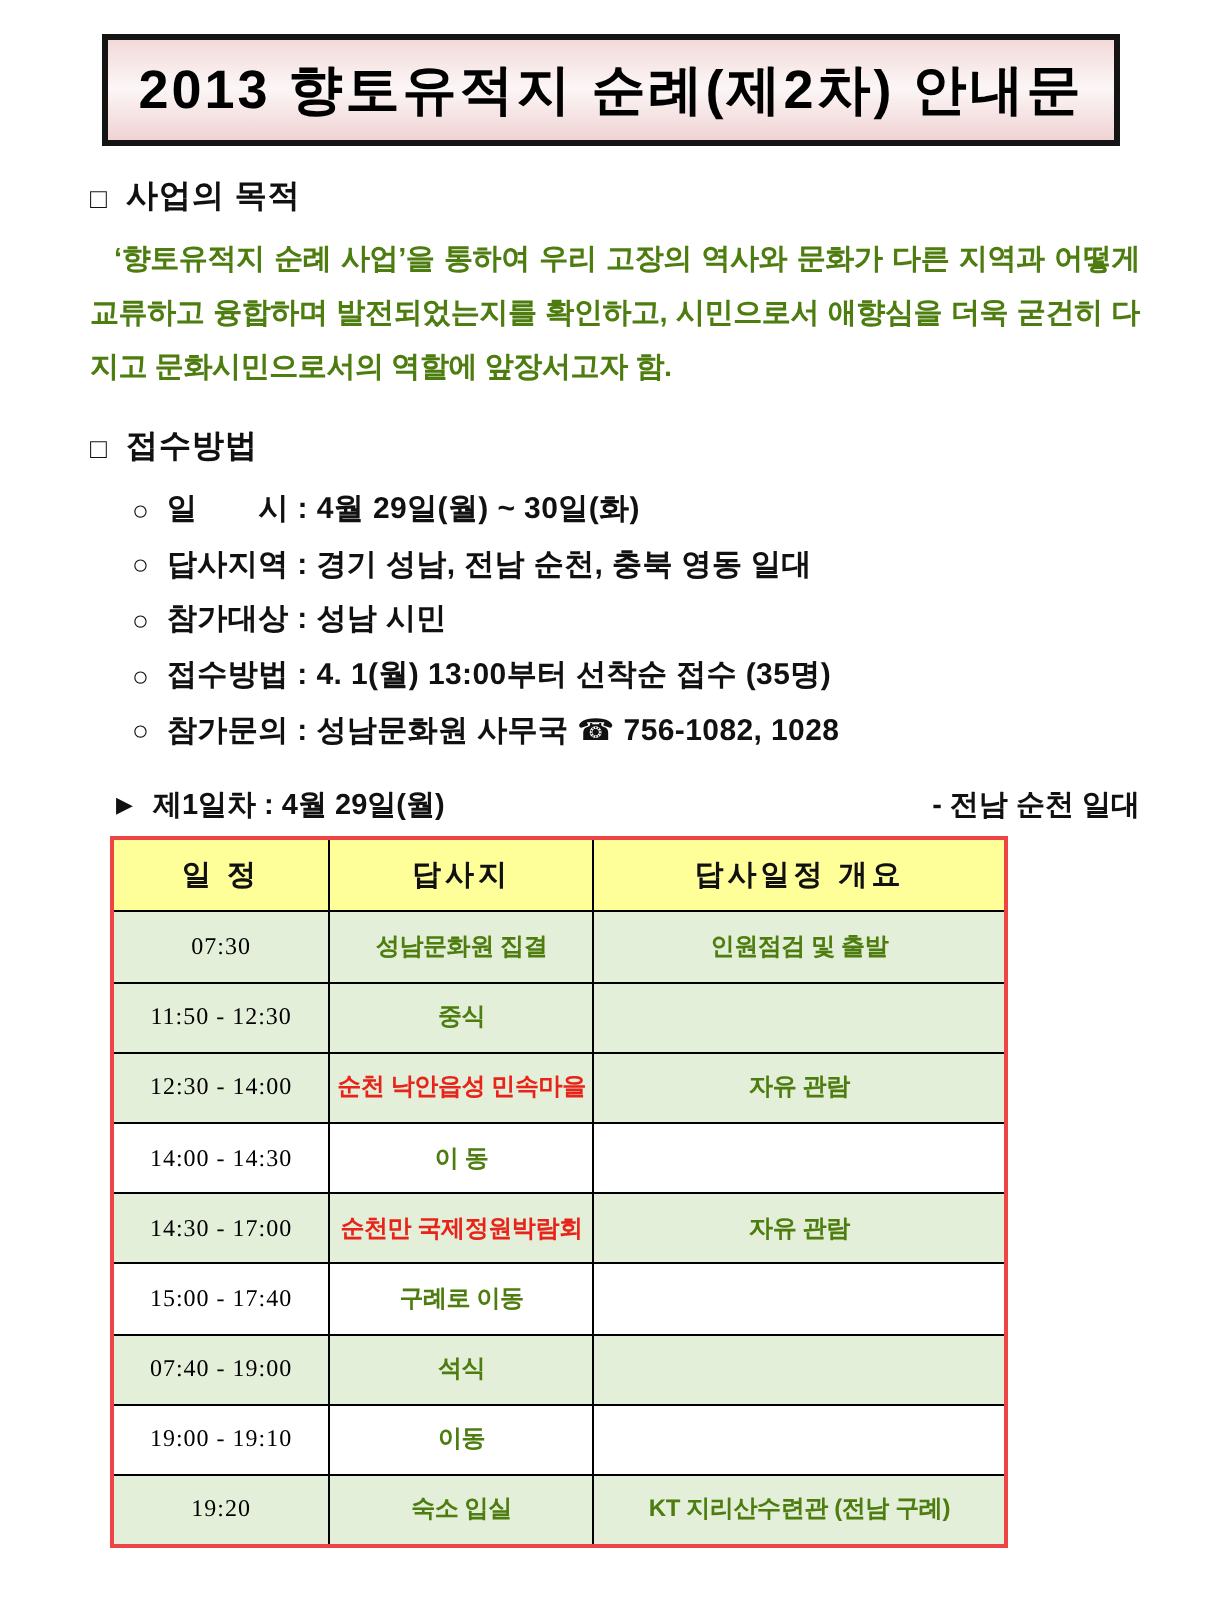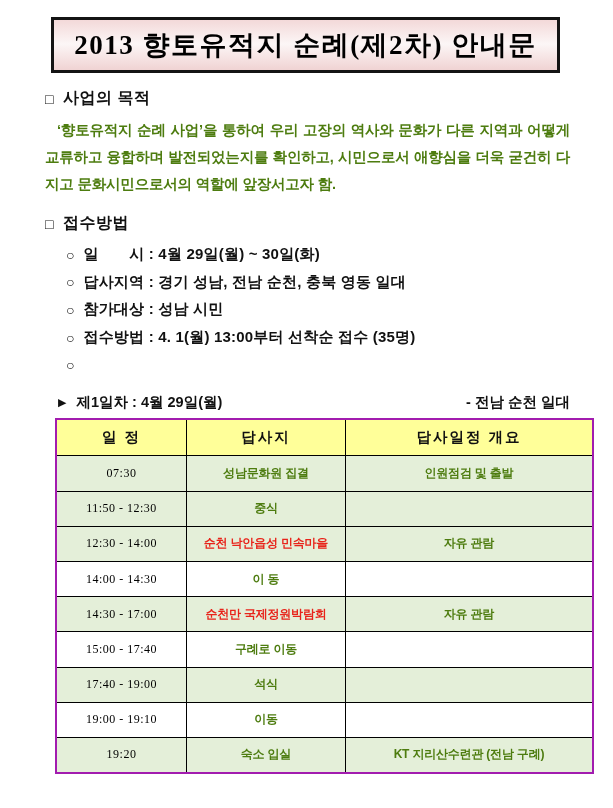--- a/index.html
+++ b/index.html
@@ -12,21 +12,21 @@
   .page { position:relative; width:613px; height:808px; padding:17px 43px 0 45px; }
 
   
   .title-box {
     margin-left:6px; width:509px; height:56px;
     border:3px solid #141414;
     background:linear-gradient(180deg, var(--title-top) 0%, var(--title-mid) 48%, var(--title-bottom) 100%);
     display:flex; align-items:center; justify-content:center;
   }
   .title-box .title-text {
-    font-family:Liberation Serif, serif;
+    font-family:Liberation Sans, sans-serif;
     font-size:27px; font-weight:bold; letter-spacing:1.5px; color:#000;
     white-space:nowrap;
   }
 
   
   .sec-heading {
     margin-top:15px; display:flex; align-items:center;
     font-size:16px; font-weight:bold; letter-spacing:0.5px; color:#111;
   }
   .sec-heading .sq { font-size:14px; margin-right:9px; font-weight:normal; }
@@ -52,23 +52,23 @@
   .day-line {
     margin-top:14px; margin-left:13px;
     display:flex; justify-content:space-between; align-items:center;
     font-size:14.5px; font-weight:bold; color:#111;
   }
   .day-line .tri { font-size:11px; margin-right:10px; }
   .day-left { display:flex; align-items:center; }
 
   
   table.schedule {
-    margin-top:6px; margin-left:10px; width:539px;
+    margin-top:6px; margin-left:10px; width:449px;
     border-collapse:collapse; table-layout:fixed;
-    border:2px solid #a21caf;
+    border:2px solid #ef4444;
   }
   table.schedule col.c-time  { width:24.3%; }
   table.schedule col.c-place { width:29.6%; }
   table.schedule col.c-note  { width:46.1%; }
   table.schedule th, table.schedule td {
     border:1px solid #000; text-align:center; vertical-align:middle;
     overflow:hidden; white-space:nowrap;
   }
   table.schedule thead th {
     background:var(--header-bg); height:37px;
@@ -117,20 +117,21 @@
         <div class="sched-item">
           <span class="circ">○</span>
           <span class="item-text">참가대상 : 성남 시민</span>
         </div>
         <div class="sched-item">
           <span class="circ">○</span>
           <span class="item-text">접수방법 : 4. 1(월) 13:00부터 선착순 접수 (35명)</span>
         </div>
         <div class="sched-item">
           <span class="circ">○</span>
+          <span class="item-text">참가문의 : 성남문화원 사무국 ☎ 756-1082, 1028</span>
         </div>
       </div>
   </div>
 
   <div class="day-line">
     <div class="day-left">
       <span class="tri">▶</span>
       <span>제1일차 : 4월 29일(월)</span>
     </div>
     <div class="day-right">- 전남 순천 일대</div>
@@ -174,21 +175,21 @@
           <td class="time">14:30 - 17:00</td>
           <td class="place red">순천만 국제정원박람회</td>
           <td class="note">자유 관람</td>
         </tr>
         <tr>
           <td class="time">15:00 - 17:40</td>
           <td class="place">구례로 이동</td>
           <td class="note"></td>
         </tr>
         <tr class="hl">
-          <td class="time">17:40 - 19:00</td>
+          <td class="time">07:40 - 19:00</td>
           <td class="place">석식</td>
           <td class="note"></td>
         </tr>
         <tr>
           <td class="time">19:00 - 19:10</td>
           <td class="place">이동</td>
           <td class="note"></td>
         </tr>
         <tr class="hl">
           <td class="time">19:20</td>

